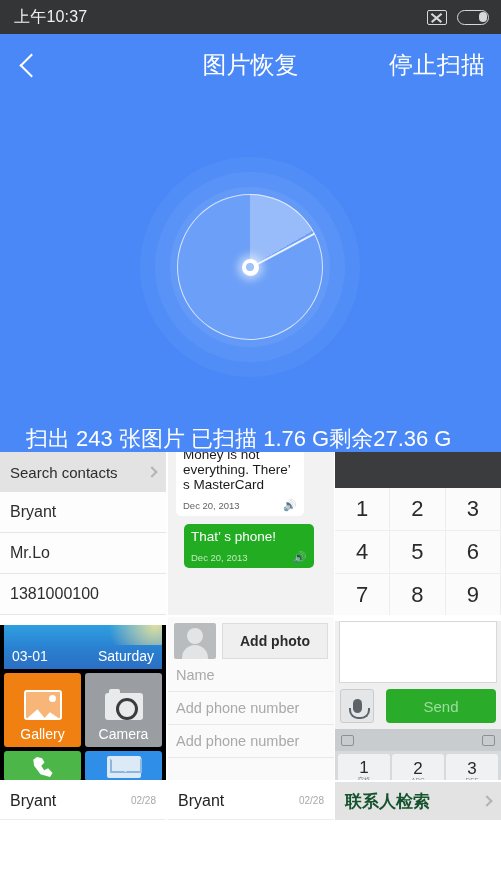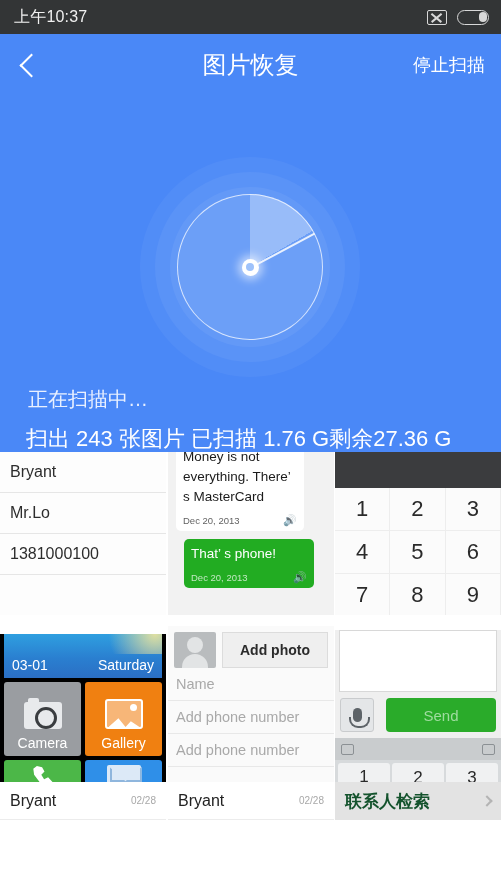--- a/index.html
+++ b/index.html
@@ -52,21 +52,21 @@
   }
   .chev-left {
     width:17px; height:17px; border-left:2.6px solid #fff; border-bottom:2.6px solid #fff;
     transform:rotate(45deg); margin-left:6px;
   }
   #app-title {
     position:absolute; left:0; right:0; text-align:center;
     font-size:24px; font-weight:400; pointer-events:none;
   }
   #stop-scan {
-    position:absolute; right:16px; font-size:18px; cursor:pointer;
+    position:absolute; right:16px; font-size:24px; cursor:pointer;
   }
 
   
   #radar-wrap {
     position:absolute; left:140px; top:123px; width:220px; height:220px;
   }
   .glow {
     position:absolute; border-radius:50%; left:50%; top:50%;
     transform:translate(-50%,-50%);
   }
@@ -116,21 +116,21 @@
     position:absolute; top:452px; left:0; width:501px; height:438px;
     background:#ffffff;
   }
   .col { position:absolute; top:0; width:166px; height:438px; overflow:hidden; }
   .col.c1 { left:0; }
   .col.c2 { left:168px; }
   .col.c3 { left:335px; }
 
   .cell { position:absolute; left:0; width:166px; overflow:hidden; background:#fff; }
   .cell.top { top:0; height:163px; }
-  .cell.mid { top:174px; height:163px; }
+  .cell.mid { top:165px; height:163px; }
   .cell.bot { top:330px; height:108px; }
 
   
   .contacts { background:#fdfdfd; height:100%; }
   .c-search {
     height:40px; background:#e3e3e3; display:flex; align-items:center;
     padding:0 10px; justify-content:space-between;
   }
   .c-search span { font-size:15px; color:#2d2d2d; }
   .chev-r {
@@ -142,21 +142,21 @@
     border-bottom:1px solid #e6e6e6; font-size:16px; color:#2d2d2d;
   }
 
   
   .sms { background:#f2f2f2; height:100%; padding:4px 8px; position:relative; }
   .bub {
     border-radius:5px; padding:5px 7px 4px; position:relative; margin-bottom:8px;
   }
   .bub.in  { background:#ffffff; color:#1b1b1b; margin-right:22px; }
   .bub.out { background:#22ac22; color:#ffffff; margin-left:8px; margin-right:12px; }
-  .bub-txt { font-size:13.5px; line-height:20px; }
+  .bub-txt { font-size:13.5px; line-height:15px; }
   .bub-meta {
     display:flex; align-items:center; justify-content:space-between;
     margin-top:7px; font-size:9.5px; opacity:.72;
   }
   .spk { font-size:11px; }
   .sms-clip-top { margin-top:-14px; }
 
   
   .dialer { height:100%; background:#fbfbfb; }
   .dial-display { height:36px; background:#3b3c3e; }
@@ -327,50 +327,53 @@
   <div id="radar-wrap">
     <div class="glow g1"></div>
     <div class="glow g2"></div>
     <div class="glow g3"></div>
     <div class="ring"></div>
     <div class="sweep"></div>
     <div class="sweep-edge"></div>
     <div class="hub"></div>
   </div>
 
-  <div id="scan-status">正在扫描中…</div>
   <div id="scan-detail">扫出 243 张图片 已扫描 1.76 G剩余27.36 G</div>
 </div>
 
 <div id="preview-grid">
 
   <div class="col c1">
 
     <div class="cell top">
       <div class="contacts">
+        <div class="c-search">
+          <span>Search contacts</span>
+          <div class="chev-r"></div>
+        </div>
         <div class="c-row">Bryant</div>
         <div class="c-row">Mr.Lo</div>
         <div class="c-row">1381000100</div>
       </div>
     </div>
 
     <div class="cell mid">
       <div class="home">
         <div class="weather">
           <span>03-01</span>
           <span>Saturday</span>
         </div>
         <div class="tiles">
+          <div class="tile gallery">
+            <div class="ic-gallery"></div>
+            <span>Gallery</span>
+          </div>
           <div class="tile camera">
             <div class="ic-camera"></div>
             <span>Camera</span>
-          </div>
-          <div class="tile gallery">
-            <div class="ic-gallery"></div>
-            <span>Gallery</span>
           </div>
           <div class="tile phone">
             <div class="ic-phone"></div>
           </div>
           <div class="tile msg">
             <div class="ic-msg"></div>
           </div>
         </div>
       </div>
     </div>

